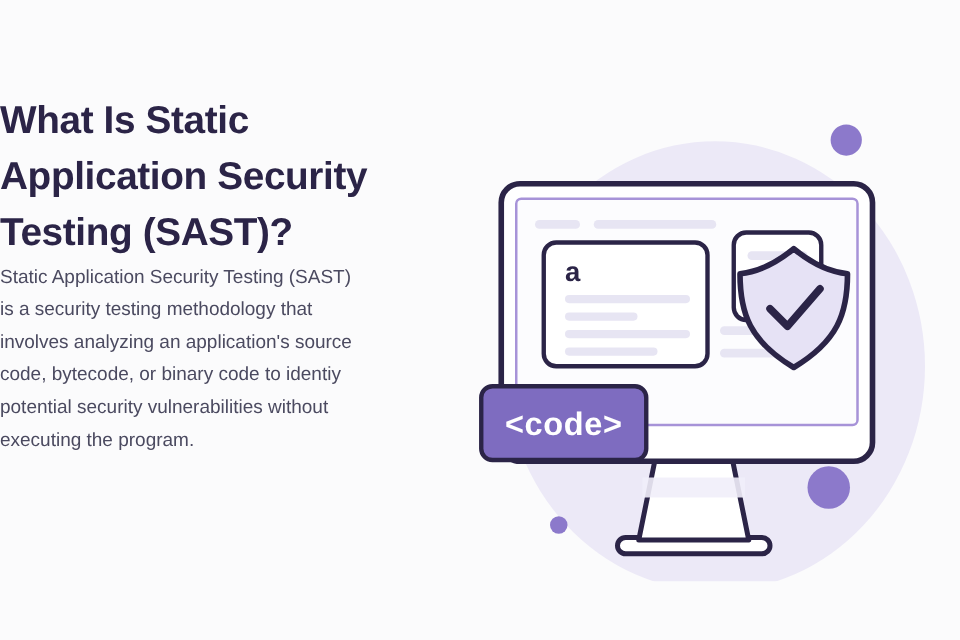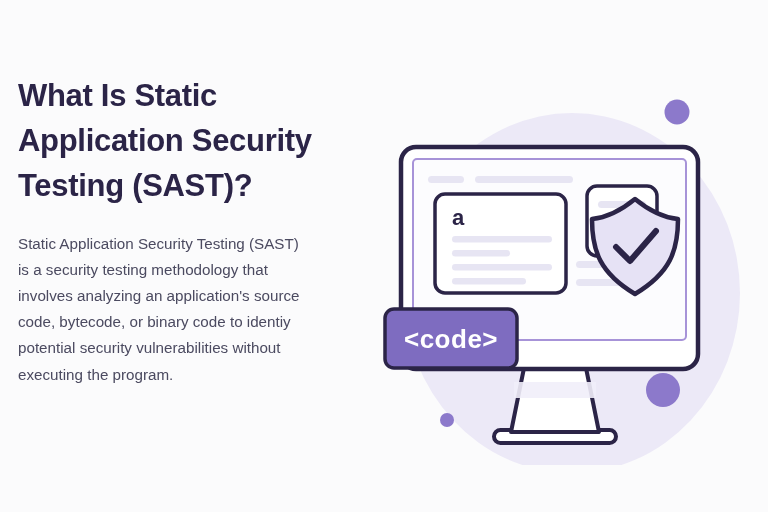--- a/index.html
+++ b/index.html
@@ -9,33 +9,32 @@
   }
   body {
     background:#fbfbfc;
     font-family:"Liberation Sans", sans-serif;
     position:relative;
   }
 
   
   #text-col {
     position:absolute;
-    left:18px; top:74px;
+    left:0; top:74px;
     width:372px;
   }
   #headline {
     color:#2b2447;
     font-size:31px;
     font-weight:bold;
     line-height:1.45;
     letter-spacing:-0.3px;
     white-space:pre-line;
   }
   #body-copy {
-    margin-top:22px;
     color:#4b4a60;
     font-size:15.2px;
     line-height:1.72;
     white-space:pre-line;
   }
 
   
   #illustration {
     position:absolute;
     left:380px; top:45px;

